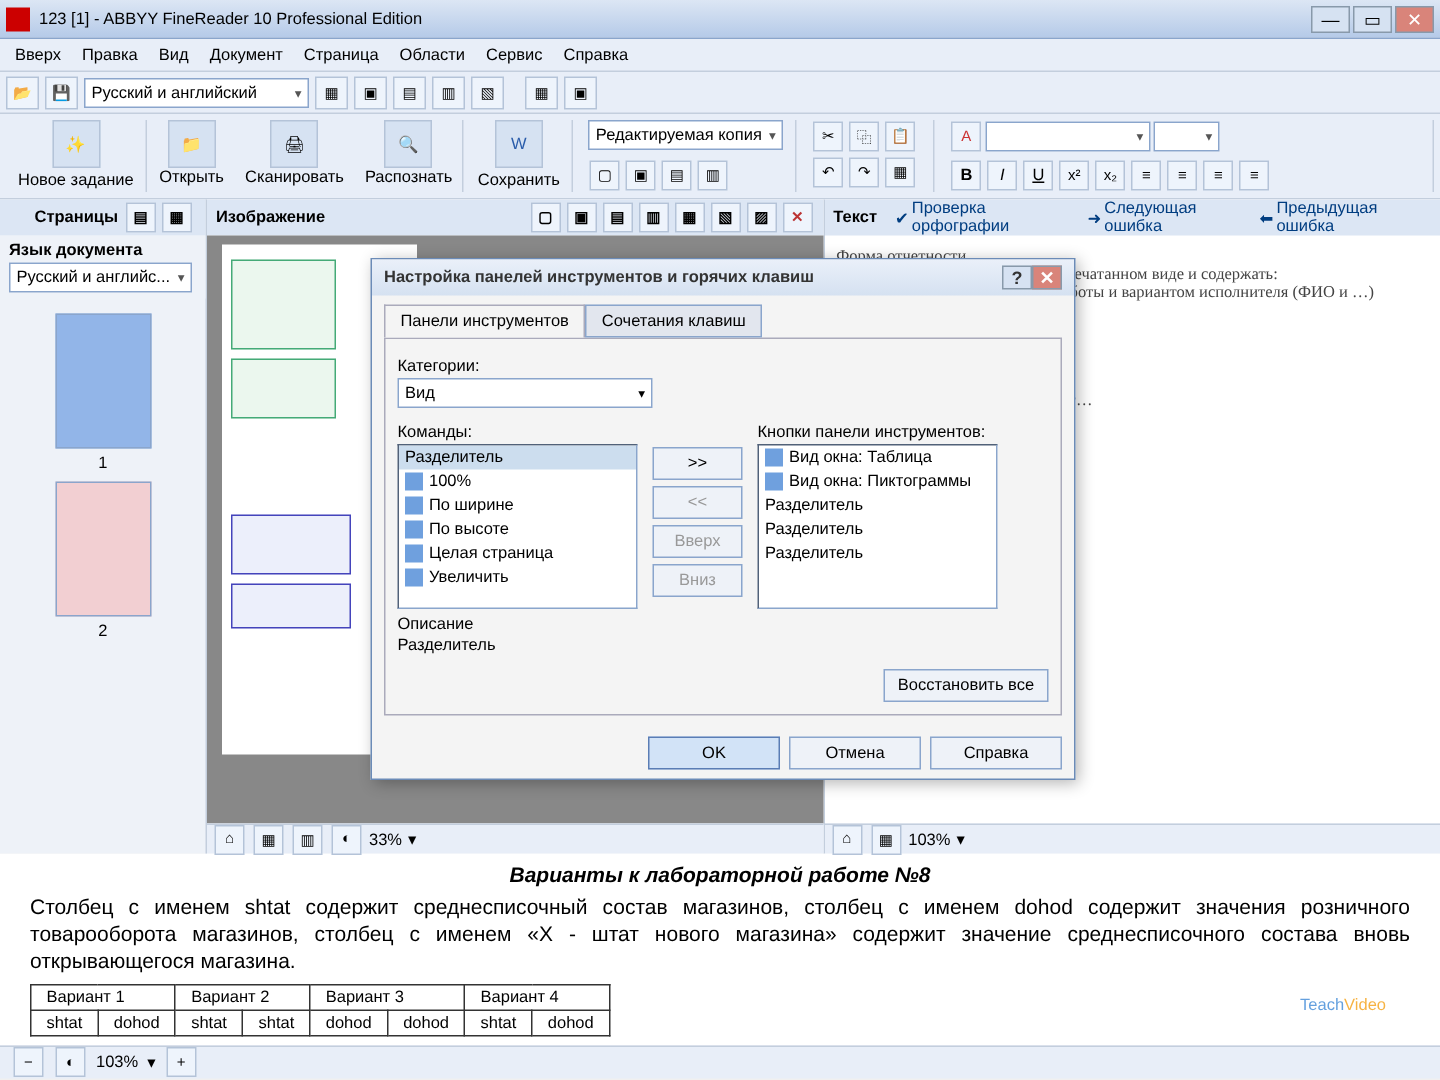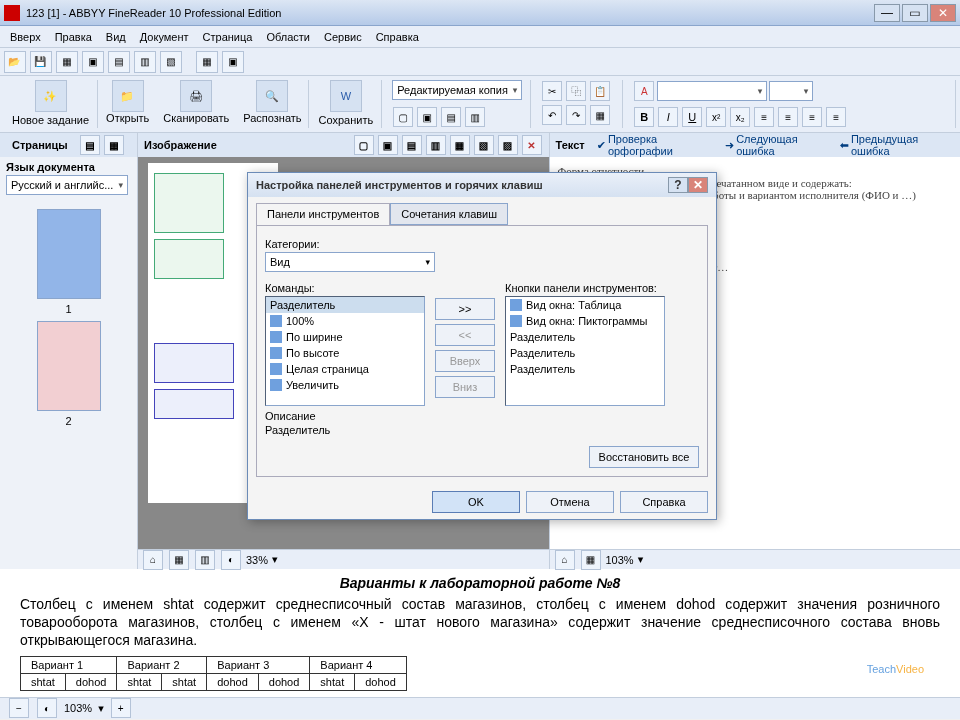--- a/index.html
+++ b/index.html
@@ -17,21 +17,21 @@
 .combo { height: 20px; background: #fff; border: 1px solid #8aa5cc; display: flex; align-items: center; padding: 0 4px; position: relative; }
 .combo::after { content: '▾'; margin-left: auto; font-size: 9px; color: #555; }
 .ribbon { background: #e8eef8; padding: 4px; display: flex; gap: 2px; border-bottom: 1px solid #c3cedd; }
 .ribgroup { display: flex; flex-direction: column; align-items: center; gap: 2px; padding: 0 8px; border-right: 1px solid #c3cedd; }
 .ribgroup.horiz { flex-direction: row; flex-wrap: wrap; align-content: flex-start; width: auto; }
 .ribicon { width: 32px; height: 32px; background: #d6e2f2; border: 1px solid #b4c3d8; display: flex; align-items: center; justify-content: center; }
 .riblabel { font-size: 11px; }
 .smallbtn { width: 20px; height: 20px; background: #eef4fc; border: 1px solid #b4c3d8; margin: 1px; display:flex; align-items:center; justify-content:center; font-size:10px;}
 .main { display: flex; height: 436px; }
 .sidepanel { width: 138px; background: #eef2f8; border-right: 1px solid #c3cedd; display: flex; flex-direction: column; }
-.panelhdr { height: 24px; display: flex; align-items: center; padding: 0 12px; background: #dce6f4; font-weight: bold; gap:4px;}
+.panelhdr { height: 24px; display: flex; align-items: center; padding: 0 23px; background: #dce6f4; font-weight: bold; gap:4px;}
 .langpanel { padding: 4px 6px; background: #eef2f8; }
 .thumbs { padding: 6px; overflow: auto; }
 .thumb { width: 64px; height: 90px; background: #fff; border: 1px solid #8aa5cc; margin: 4px auto; }
 .thumb.blue { background: #92b5e8; }
 .thumb.pink { background: #f2cfd2; }
 .thumbnum { text-align: center; margin-bottom: 6px; }
 .imgpanel { flex: 1; background: #fff; border-right: 1px solid #c3cedd; position: relative; }
 .imgpanel .hdr { height: 24px; background: #dce6f4; display: flex; align-items: center; padding: 0 6px; font-weight: bold; gap:4px;}
 .hdrbtns { margin-left: auto; display:flex; gap:2px;}
 .textpanel { flex: 1; background: #fff; position: relative; }
@@ -93,20 +93,21 @@
   <span>Документ</span>
   <span>Страница</span>
   <span>Области</span>
   <span>Сервис</span>
   <span>Справка</span>
 </div>
 
 <div class="toolbar1">
   <div class="tbtn">📂</div>
   <div class="tbtn">💾</div>
+  <div class="combo" style="width:150px">Русский и английский</div>
   <div class="tbtn">▦</div>
   <div class="tbtn">▣</div>
   <div class="tbtn">▤</div>
   <div class="tbtn">▥</div>
   <div class="tbtn">▧</div>
   <div style="width:6px"></div>
   <div class="tbtn">▦</div>
   <div class="tbtn">▣</div>
 </div>
 

